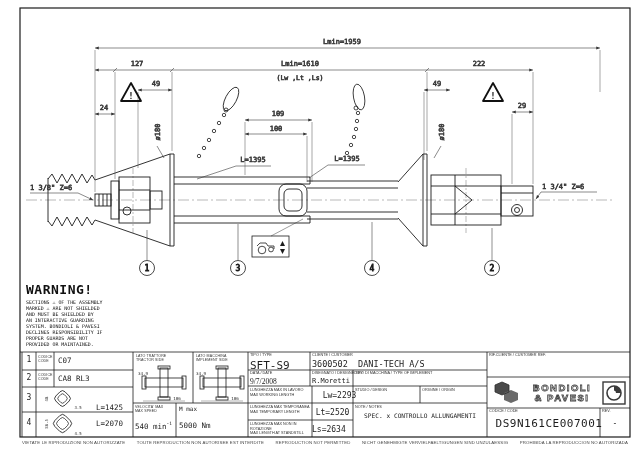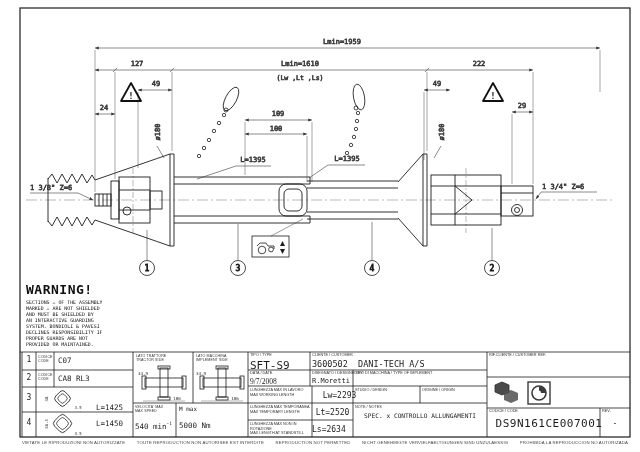--- a/index.html
+++ b/index.html
@@ -289,21 +289,21 @@
     <text transform="rotate(-90 6 10)" x="6" y="12" style="font-size:4px;text-anchor:middle;">48</text>
     <text x="38" y="20" style="font-size:4px;text-anchor:middle;">3.5</text>
   </svg>
   <div class="abs cadv" style="left:96px;top:394px;font-size:7.5px;margin-top:9px;">L=1425</div>
   <svg class="abs" style="left:40px;top:413px;" width="52" height="24" viewBox="0 0 52 24">
     <rect x="15" y="3" width="15" height="15" rx="4" transform="rotate(45 22.5 10.5)" fill="none" stroke="#1c1c1c" stroke-width="0.8"></rect>
     <rect x="17.5" y="5.5" width="10" height="10" rx="3" transform="rotate(45 22.5 10.5)" fill="none" stroke="#1c1c1c" stroke-width="0.7"></rect>
     <text transform="rotate(-90 6 11)" x="6" y="13" style="font-size:4px;text-anchor:middle;">58.5</text>
     <text x="38" y="22" style="font-size:4px;text-anchor:middle;">4.5</text>
   </svg>
-  <div class="abs cadv" style="left:96px;top:419px;font-size:7.5px;">L=1450</div>
+  <div class="abs cadv" style="left:96px;top:419px;font-size:7.5px;">L=2070</div>
 </div>
 
 <div>
   <div class="abs tiny-label" style="left:136px;top:354px;width:55px;">LATO TRATTORE
 TRACTOR SIDE</div>
   <svg class="abs" style="left:137px;top:364px;" width="54" height="38" viewBox="0 0 54 38">
     <g fill="none" stroke="#1c1c1c" stroke-width="0.8">
       <rect x="8" y="14" width="38" height="9"></rect>
       <rect x="5" y="12" width="4" height="13"></rect>
       <rect x="45" y="12" width="4" height="13"></rect>
@@ -369,20 +369,24 @@
 
 <div>
   <div class="abs cell-label" style="left:489px;top:353px;">RIF.CLIENTE / CUSTOMER REF.</div>
   <div class="abs cadv" style="left:489px;top:362px;font-size:6px;"></div>
   <div class="abs" style="left:492px;top:380px;width:134px;height:26px;display:flex;align-items:center;gap:5px;">
     <svg width="30" height="26" viewBox="0 0 30 26">
       <polygon points="10,2 17,5 17,12 10,15 3,12 3,5" fill="#4a4a4a"></polygon>
       <polygon points="19,10 26,13 26,20 19,23 12,20 12,13" fill="#6a6a6a"></polygon>
       <polygon points="10,2 17,5 17,12 10,15 3,12 3,5" fill="none" stroke="#2c2c2c" stroke-width="0.8"></polygon>
     </svg>
+    <div style="flex:1;text-align:center;">
+      <div class="logo-word">BONDIOLI</div>
+      <div class="logo-word">&amp; PAVESI</div>
+    </div>
     <svg width="24" height="24" viewBox="0 0 24 24">
       <rect x="1" y="1" width="22" height="22" fill="none" stroke="#3a3a3a" stroke-width="1.4"></rect>
       <circle cx="12" cy="12" r="7" fill="none" stroke="#3a3a3a" stroke-width="1.6"></circle>
       <path d="M12 5 A7 7 0 0 1 19 12 L14 12 A2.5 2.5 0 0 0 12 9.5 Z" fill="#3a3a3a"></path>
     </svg>
   </div>
   <div class="abs cell-label" style="left:489px;top:409px;">CODICE / CODE</div>
   <div class="abs cadv" style="left:489px;top:417px;width:120px;text-align:center;font-size:11px;letter-spacing:.5px;">DS9N161CE007001</div>
   <div class="abs cell-label" style="left:602px;top:409px;">REV.</div>
   <div class="abs cadv" style="left:602px;top:419px;width:26px;text-align:center;font-size:8px;">-</div>

